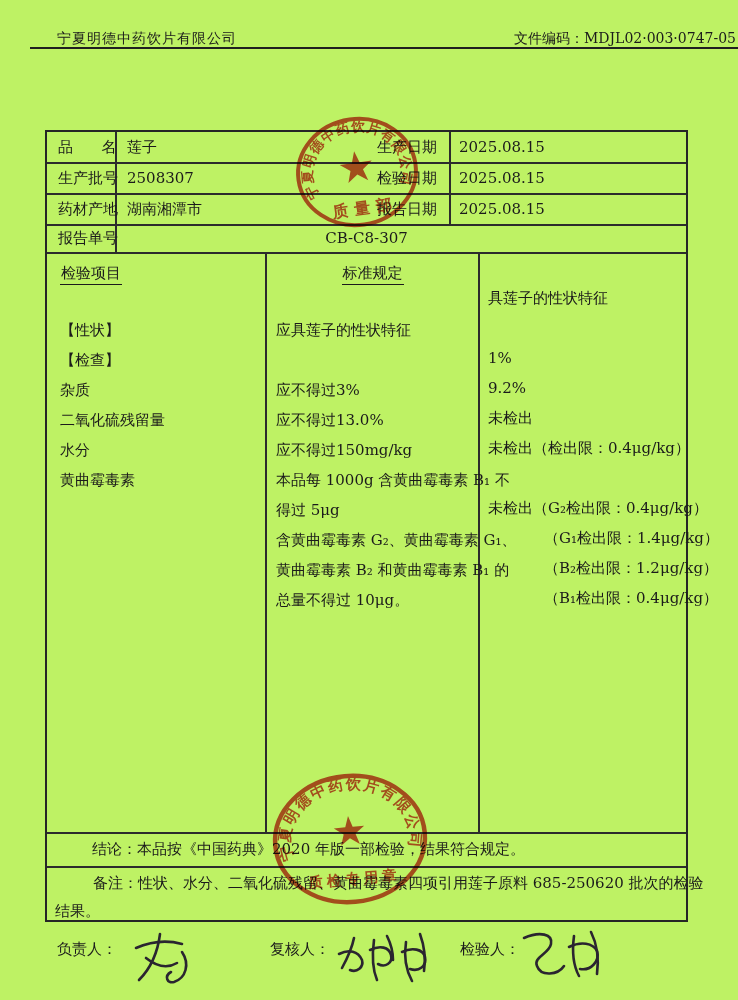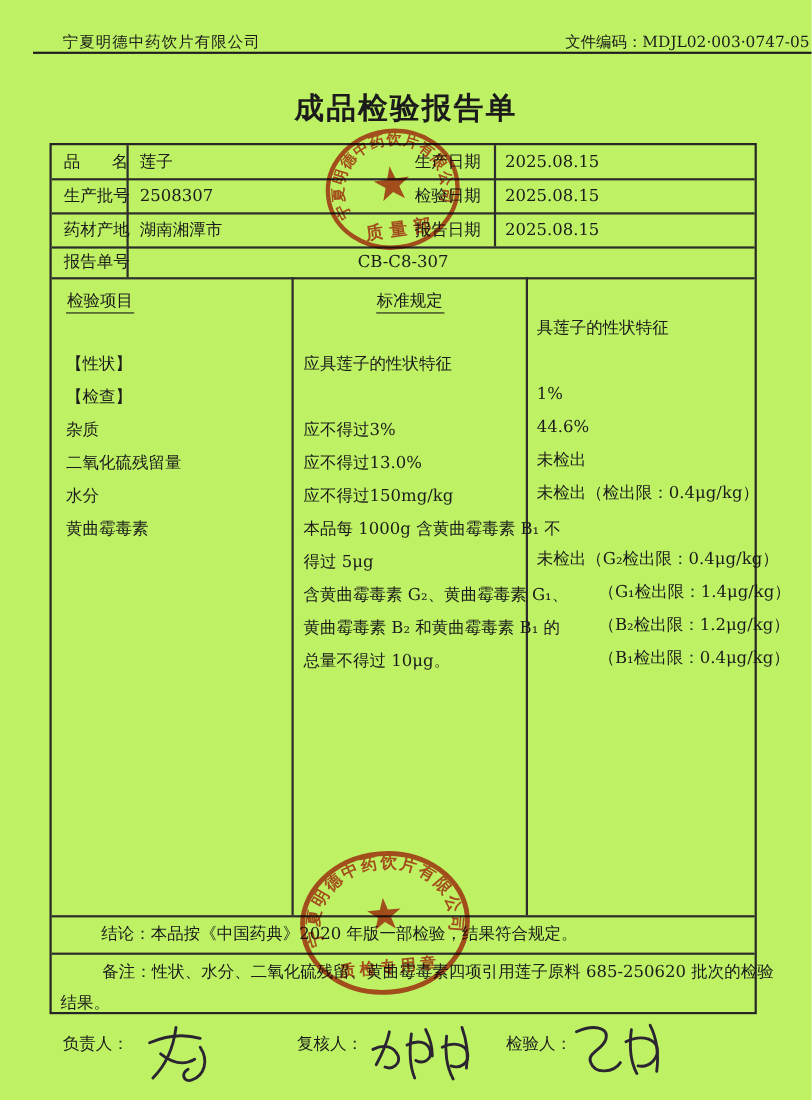--- a/index.html
+++ b/index.html
@@ -51,21 +51,20 @@
   .stamp text{font-family:"DejaVu Serif","Liberation Serif",serif;font-weight:bold;}
 </style>
 </head>
 <body>
 
 <div class="page">
 
   <div class="doc-company">宁夏明德中药饮片有限公司</div>
   <div class="doc-code">文件编码：MDJL02·003·0747-05</div>
   <div class="head-rule"></div>
-  <div class="doc-title">成品检验报告单</div>
 
   <div class="frame">
 
     <div class="hline" style="top:30px;"></div>
     <div class="hline" style="top:61px;"></div>
     <div class="hline" style="top:92px;"></div>
     <div class="hline" style="top:120px;"></div>
     <div class="hline" style="top:700px;"></div>
     <div class="hline" style="top:734px;"></div>
     <div class="vline" style="left:68px;top:0;height:120px;"></div>
@@ -118,21 +117,21 @@
         <div class="ln">黄曲霉毒素 B₂ 和黄曲霉毒素 B₁ 的</div>
         <div class="ln">总量不得过 10μg。</div>
       </div>
     </div>
 
     <div class="col c3">
       <div class="lines">
         <div class="ln">具莲子的性状特征</div>
         <div class="ln"></div>
         <div class="ln">1%</div>
-        <div class="ln">44.6%</div>
+        <div class="ln">9.2%</div>
         <div class="ln">未检出</div>
         <div class="ln">未检出（检出限：0.4μg/kg）</div>
         <div class="ln"></div>
         <div class="ln">未检出（G₂检出限：0.4μg/kg）</div>
         <div class="ln indent">（G₁检出限：1.4μg/kg）</div>
         <div class="ln indent">（B₂检出限：1.2μg/kg）</div>
         <div class="ln indent">（B₁检出限：0.4μg/kg）</div>
       </div>
     </div>
 

